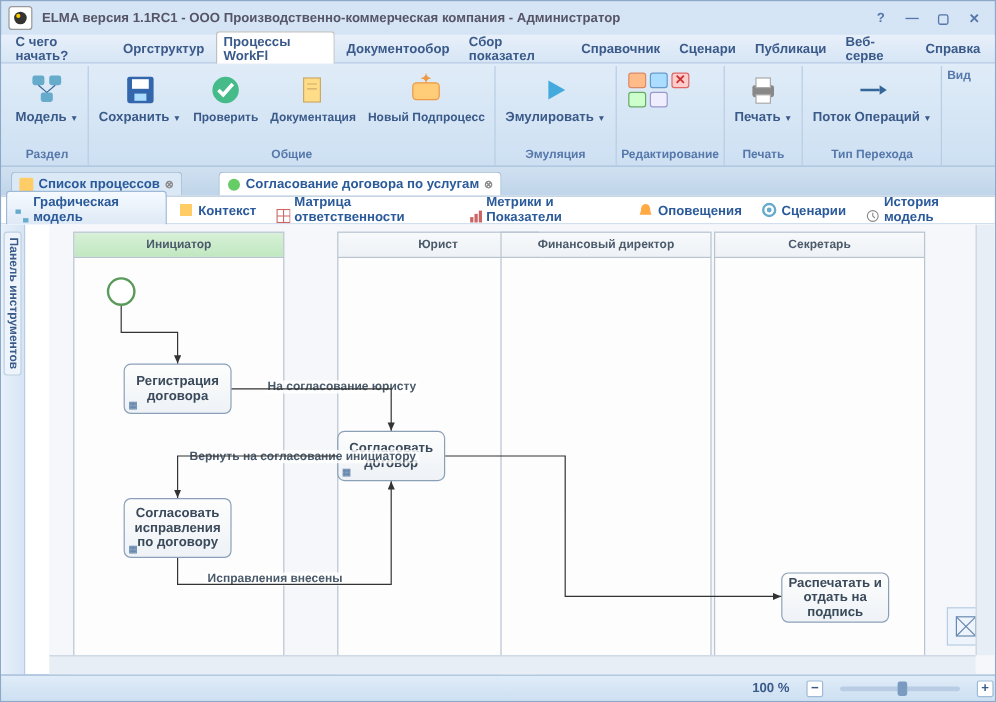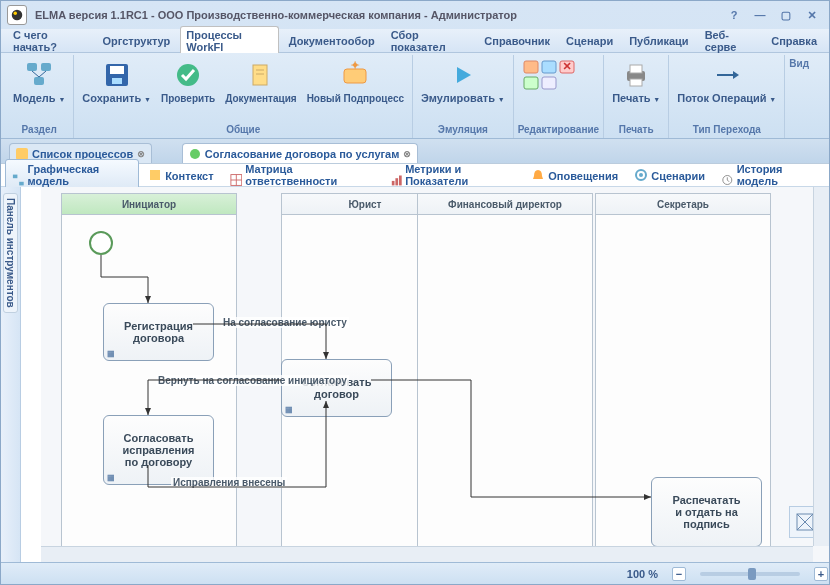--- a/index.html
+++ b/index.html
@@ -36,21 +36,21 @@
 .canvas-wrap { flex: 1; position: relative; background: #f5f7fa; overflow: hidden; }
 .canvas { position: absolute; inset: 0; }
 .lane-header { position: absolute; top: 6px; height: 22px; background: linear-gradient(#f7f9fb, #eef2f6); border: 1px solid #b8c4d0; font-size: 10px; color: #4a5a6a; display: flex; align-items: center; justify-content: center; }
 .lane-header.initiator { background: linear-gradient(#d8f0d8, #c0e8c0); }
 .lane-body { position: absolute; top: 28px; bottom: 0; border-left: 1px solid #b8c4d0; border-right: 1px solid #b8c4d0; background: #fdfdfd; }
 .lane1 { left: 20px; width: 176px; }
 .lane2 { left: 198px; width: 168px; margin-left: 42px; }
 .lane3 { left: 376px; width: 176px; }
 .lane4 { left: 554px; width: 176px; }
 .bpmn-start { position: absolute; width: 24px; height: 24px; border: 2px solid #5a9a5a; border-radius: 50%; background: #fff; }
-.bpmn-task { position: absolute; width: 111px; min-height: 42px; border: 1px solid #8aa0b8; border-radius: 6px; background: linear-gradient(#fdfdfd, #eef2f6); padding: 16px; font-size: 9px; color: #3a4a5a; text-align: center; display: flex; align-items: center; justify-content: center; }
+.bpmn-task { position: absolute; width: 90px; min-height: 42px; border: 1px solid #8aa0b8; border-radius: 6px; background: linear-gradient(#fdfdfd, #eef2f6); padding: 0; font-size: 9px; color: #3a4a5a; text-align: center; display: flex; align-items: center; justify-content: center; }
 .bpmn-task .corner { position: absolute; bottom: 2px; left: 3px; color: #6a8ab0; font-size: 8px; }
 .flow-label { position: absolute; font-size: 10px; color: #4a5a6a; background: rgba(255,255,255,0.8); padding: 0 2px; }
 svg.flows { position: absolute; inset: 0; pointer-events: none; }
 .nav-icon { position: absolute; right: 8px; bottom: 24px; width: 32px; height: 32px; border: 1px solid #b8cde3; background: #eef4fb; display: flex; align-items: center; justify-content: center; color: #6a8ab0; }
 .scrollbar-v { position: absolute; right: 0; top: 0; bottom: 16px; width: 16px; background: #e8eef5; border-left: 1px solid #c8d4e0; }
 .scrollbar-h { position: absolute; left: 0; right: 16px; bottom: 0; height: 16px; background: #e8eef5; border-top: 1px solid #c8d4e0; }
 .statusbar { height: 22px; background: linear-gradient(#e0ecf8, #cde0f2); border-top: 1px solid #9fbad6; display: flex; align-items: center; justify-content: flex-end; padding: 0 1px; gap: 14px; color: #3a5a8a; font-size: 10px; }
 .zoom-slider { width: 100px; height: 4px; background: #b8cde3; border-radius: 2px; position: relative; }
 .zoom-thumb { position: absolute; top: -4px; left: 48px; width: 8px; height: 12px; background: #7a9ac0; border-radius: 2px; }
 .zoom-btn { width: 14px; height: 14px; border: 1px solid #9fbad6; background: #fff; border-radius: 2px; display: flex; align-items: center; justify-content: center; cursor: pointer; }

